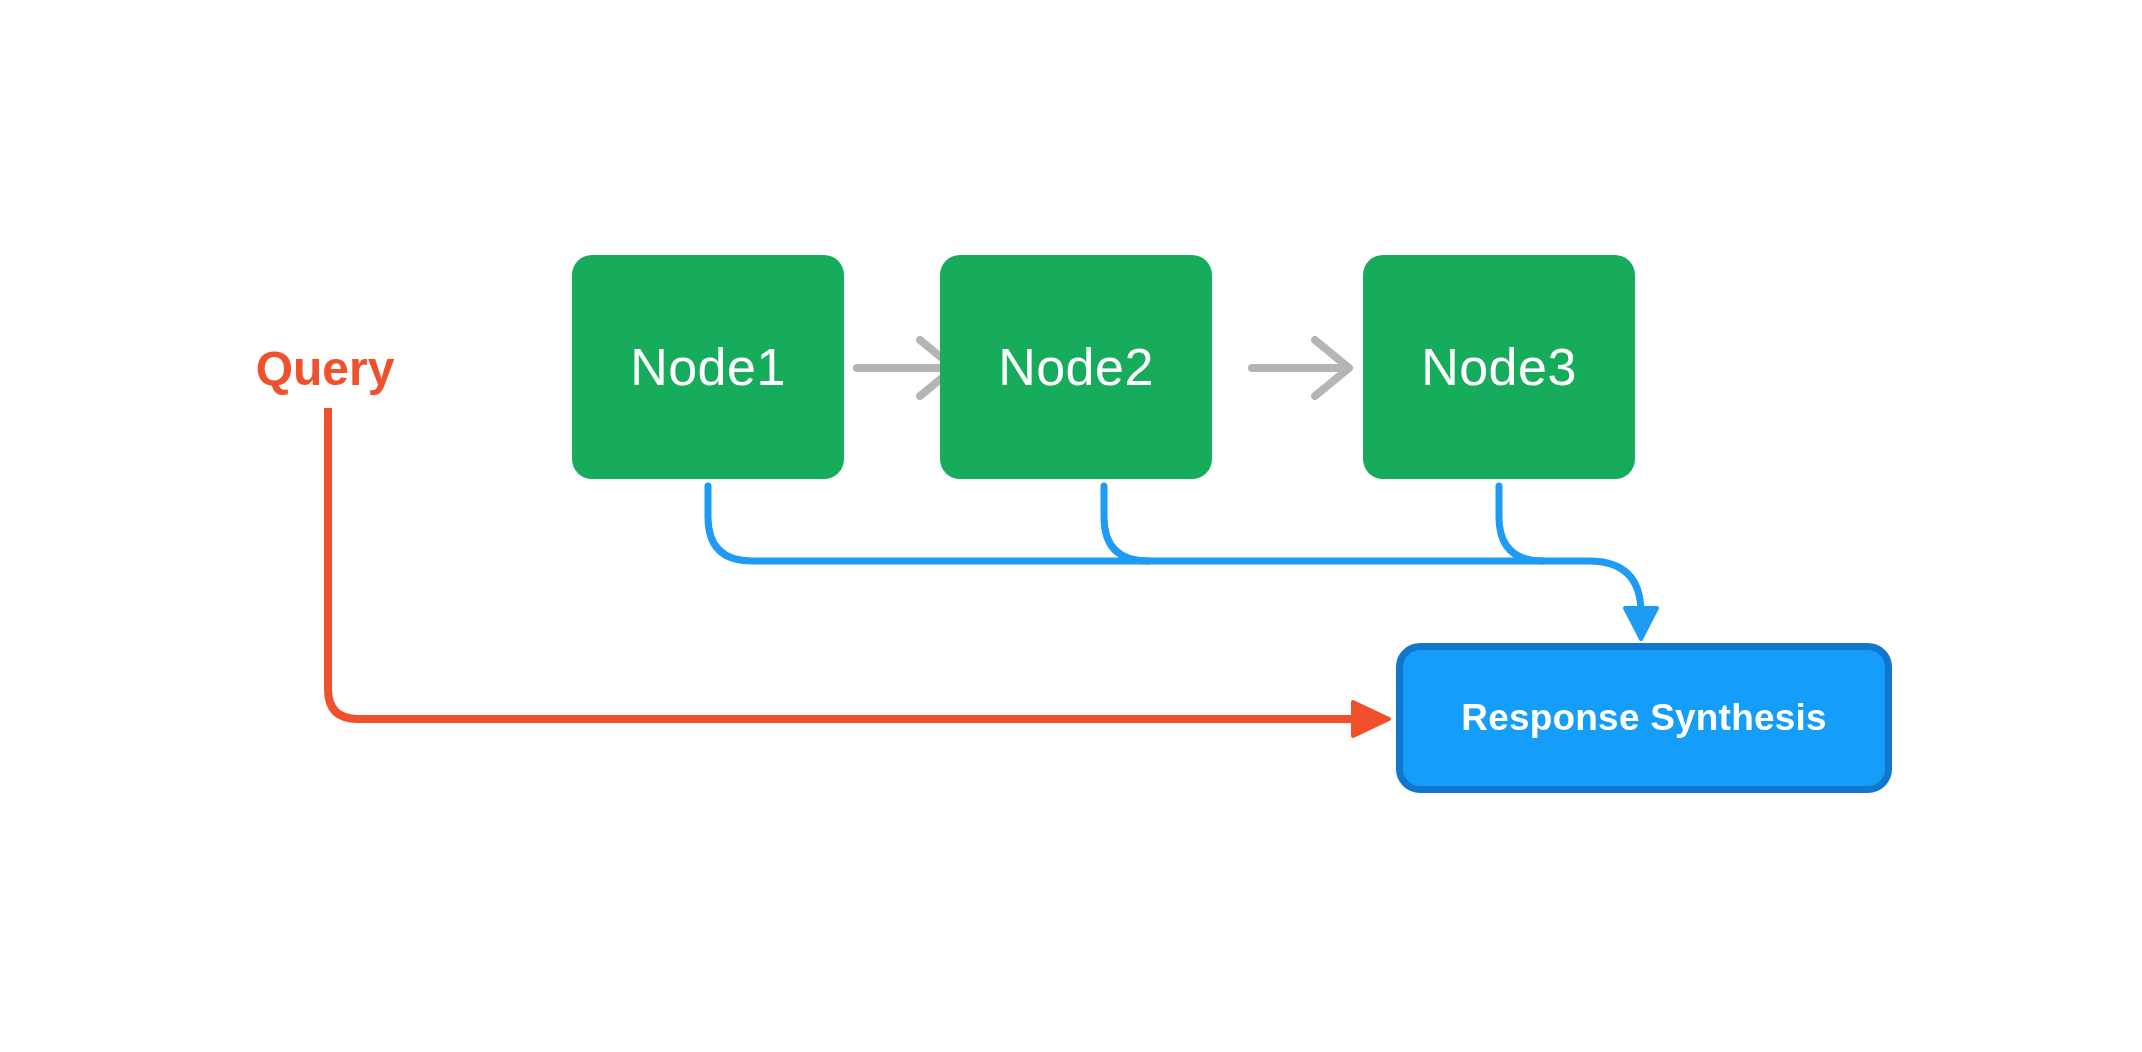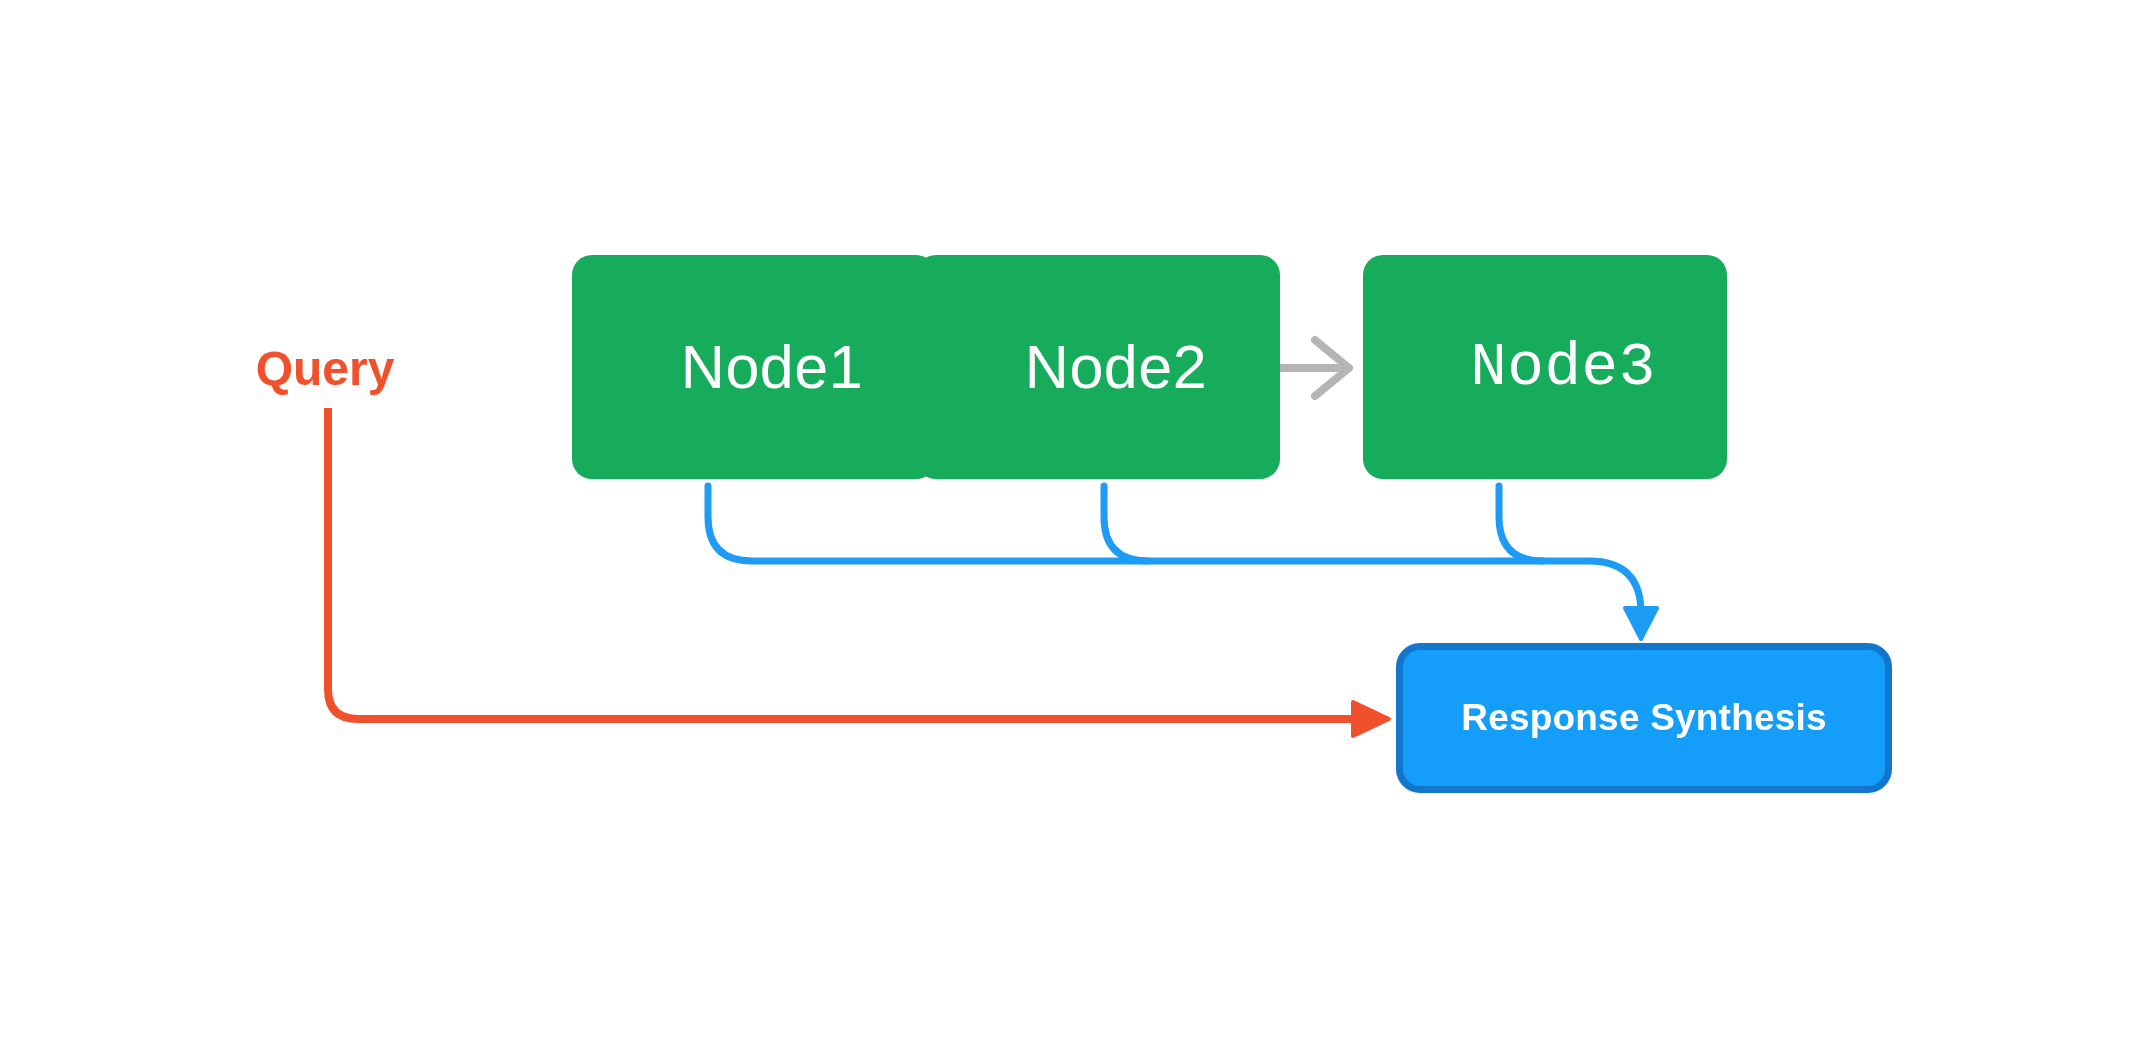--- a/index.html
+++ b/index.html
@@ -24,30 +24,30 @@
     position:absolute;left:0;top:0;width:2142px;height:1052px;
     display:block;
   }
   .gray-edge{stroke:var(--gray);stroke-width:8;fill:none;stroke-linecap:round;stroke-linejoin:round;}
   .blue-edge{stroke:var(--blue-line);stroke-width:7;fill:none;stroke-linecap:round;}
   .blue-head{fill:var(--blue-line);stroke:var(--blue-line);stroke-width:4;stroke-linejoin:round;}
   .red-edge{stroke:var(--red);stroke-width:8;fill:none;stroke-linecap:butt;}
   .red-head{fill:var(--red);stroke:var(--red);stroke-width:4;stroke-linejoin:round;}
   .node{
     position:absolute;
-    width:328px;height:224px;
+    width:272px;height:224px;
     background:var(--green);
     border-radius:20px;
     display:flex;align-items:center;justify-content:center;
     color:var(--node-text);
-    font-size:61px;font-weight:400;letter-spacing:0.5px;padding-left:36px;
+    font-size:52px;font-weight:400;letter-spacing:0.5px;
   }
   .node1{left:572px;top:255px;}
-  .node2{left:916px;top:255px;}
-  .node3{left:1363px;top:255px;font-family:Liberation Mono, monospace;}
+  .node2{left:940px;top:255px;}
+  .node3{left:1363px;top:255px;}
   .synthesis{
     position:absolute;
     left:1396px;top:643px;
     width:496px;height:150px;
     background:var(--syn-fill);
     border:7px solid var(--syn-border);
     border-radius:24px;
     box-sizing:border-box;
     display:flex;align-items:center;justify-content:center;
     color:#FFFFFF;font-size:37px;font-weight:700;letter-spacing:0.2px;

